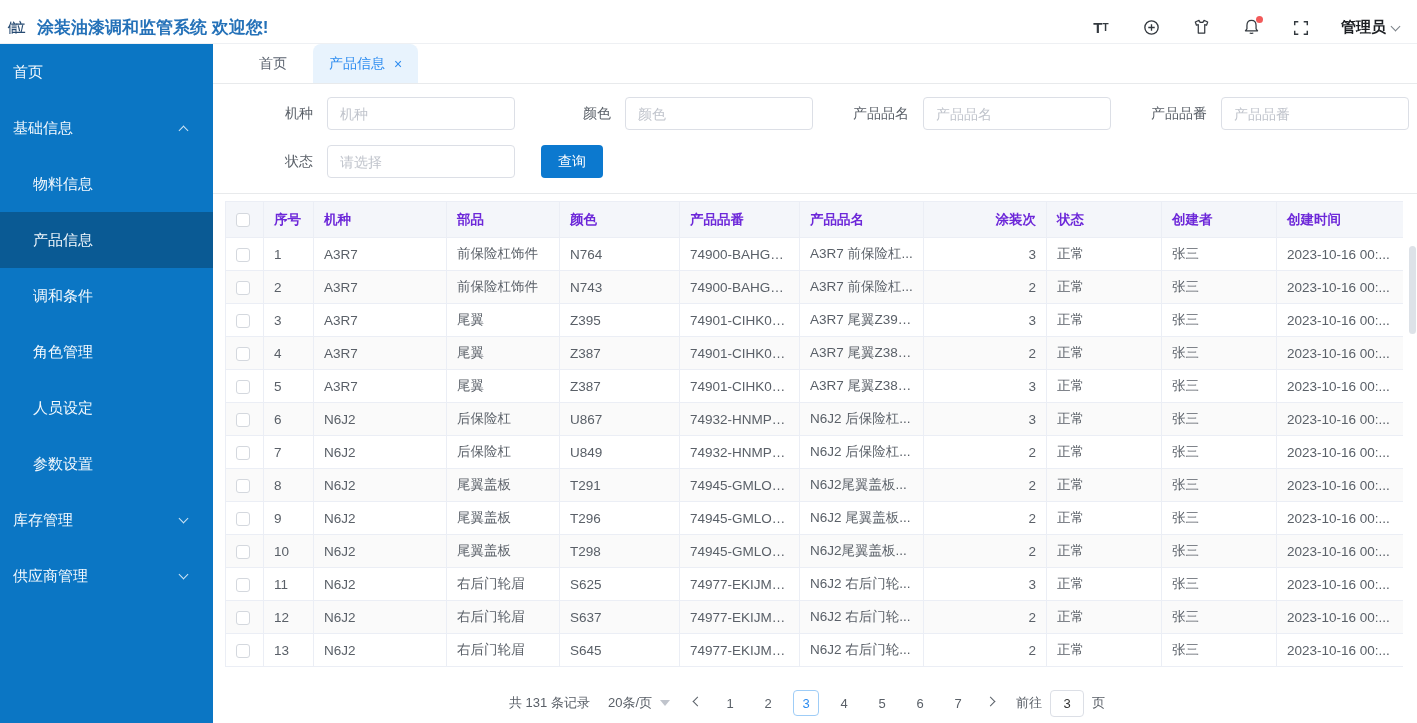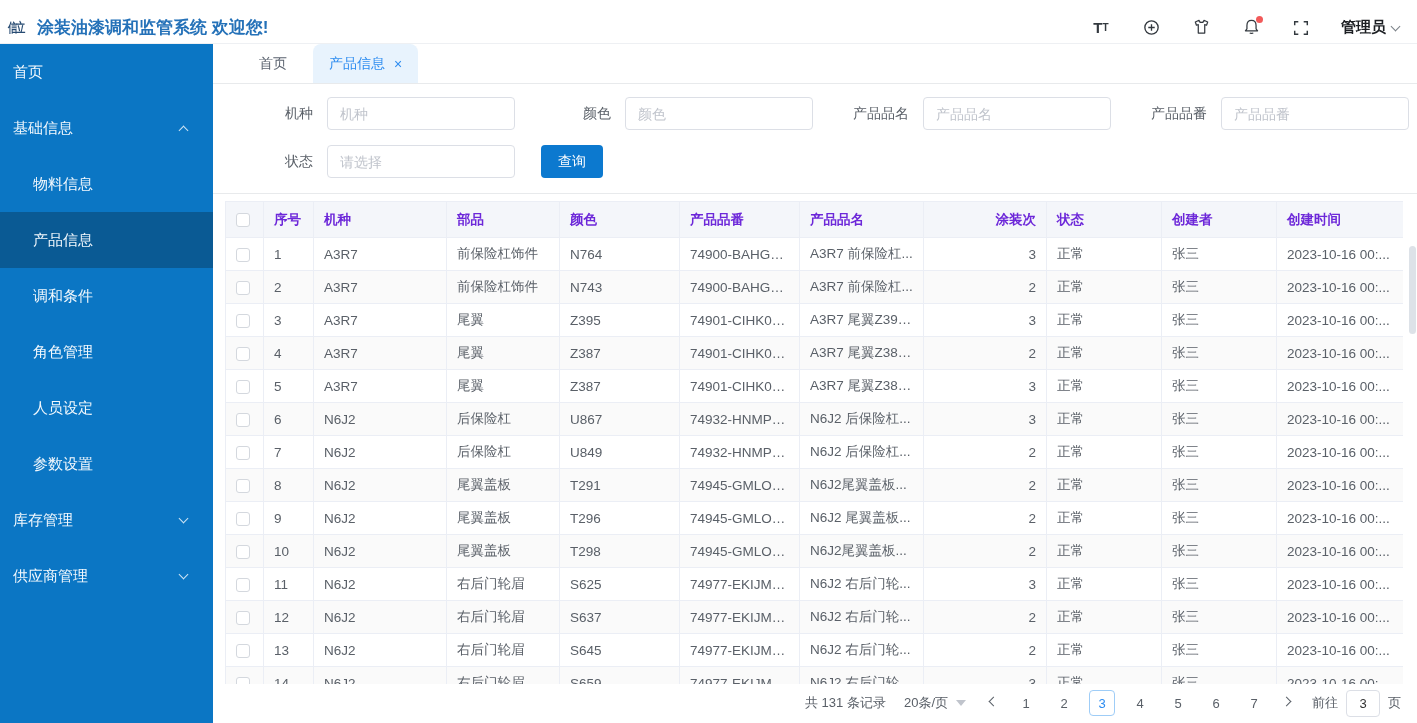--- a/index.html
+++ b/index.html
@@ -67,21 +67,21 @@
            white-space:nowrap; text-overflow:ellipsis; }
   thead th { height:36px; background:#f4f6fa; color:#6d28d9; font-weight:bold; text-align:left; }
   tbody td { height:33px; color:#5a6068; background:#fff; }
   tbody tr:nth-child(even) td { background:#fafafa; }
   .ar { text-align:right; }
   .cb { display:inline-block; width:14px; height:14px; border:1px solid #d4d8de; border-radius:3px;
         background:#fff; vertical-align:middle; cursor:pointer; }
   .vscroll { position:absolute; right:1px; top:52px; width:7px; height:88px; border-radius:4px; background:#dde2e8; }
 
   
-  .pagebar { flex:0 0 40px; display:flex; align-items:center; justify-content:flex-end;
+  .pagebar { flex:0 0 40px; display:flex; align-items:center; justify-content:center;
              padding-right:16px; gap:10px; font-size:13px; color:#5a6068; }
   .pg-total { margin-right:8px; }
   .pg-size { display:flex; align-items:center; gap:8px; cursor:pointer; margin-right:8px; }
   .tri-down { width:0; height:0; border-left:5px solid transparent; border-right:5px solid transparent;
               border-top:6px solid #c0c4cc; }
   .pg-arrow { padding:0 6px; cursor:pointer; color:#5a6068; display:flex; align-items:center; }
   .pg-arrow .chev { width:7px; height:7px; border-width:0 1.6px 1.6px 0; border-style:solid; border-color:#5a6068; }
   .chev.left { transform:rotate(135deg); }
   .chev.right { transform:rotate(-45deg); }
   .pg-num { min-width:26px; height:26px; display:inline-flex; align-items:center; justify-content:center;
@@ -413,33 +413,20 @@
                   <td>N6J2</td>
                   <td>右后门轮眉</td>
                   <td>S645</td>
                   <td>74977-EKIJM0...</td>
                   <td>N6J2 右后门轮...</td>
                   <td class="ar">2</td>
                   <td>正常</td>
                   <td>张三</td>
                   <td>2023-10-16 00:...</td>
                 </tr>
-                <tr>
-                  <td><span class="cb"></span></td>
-                  <td>14</td>
-                  <td>N6J2</td>
-                  <td>右后门轮眉</td>
-                  <td>S659</td>
-                  <td>74977-EKIJM0...</td>
-                  <td>N6J2 右后门轮...</td>
-                  <td class="ar">3</td>
-                  <td>正常</td>
-                  <td>张三</td>
-                  <td>2023-10-16 00:...</td>
-                </tr>
               </tbody>
           </table>
         </div>
         <div class="vscroll"></div>
       </div>
 
       <div class="pagebar">
         <span class="pg-total">共 131 条记录</span>
         <span class="pg-size">
           <span>20条/页</span>

